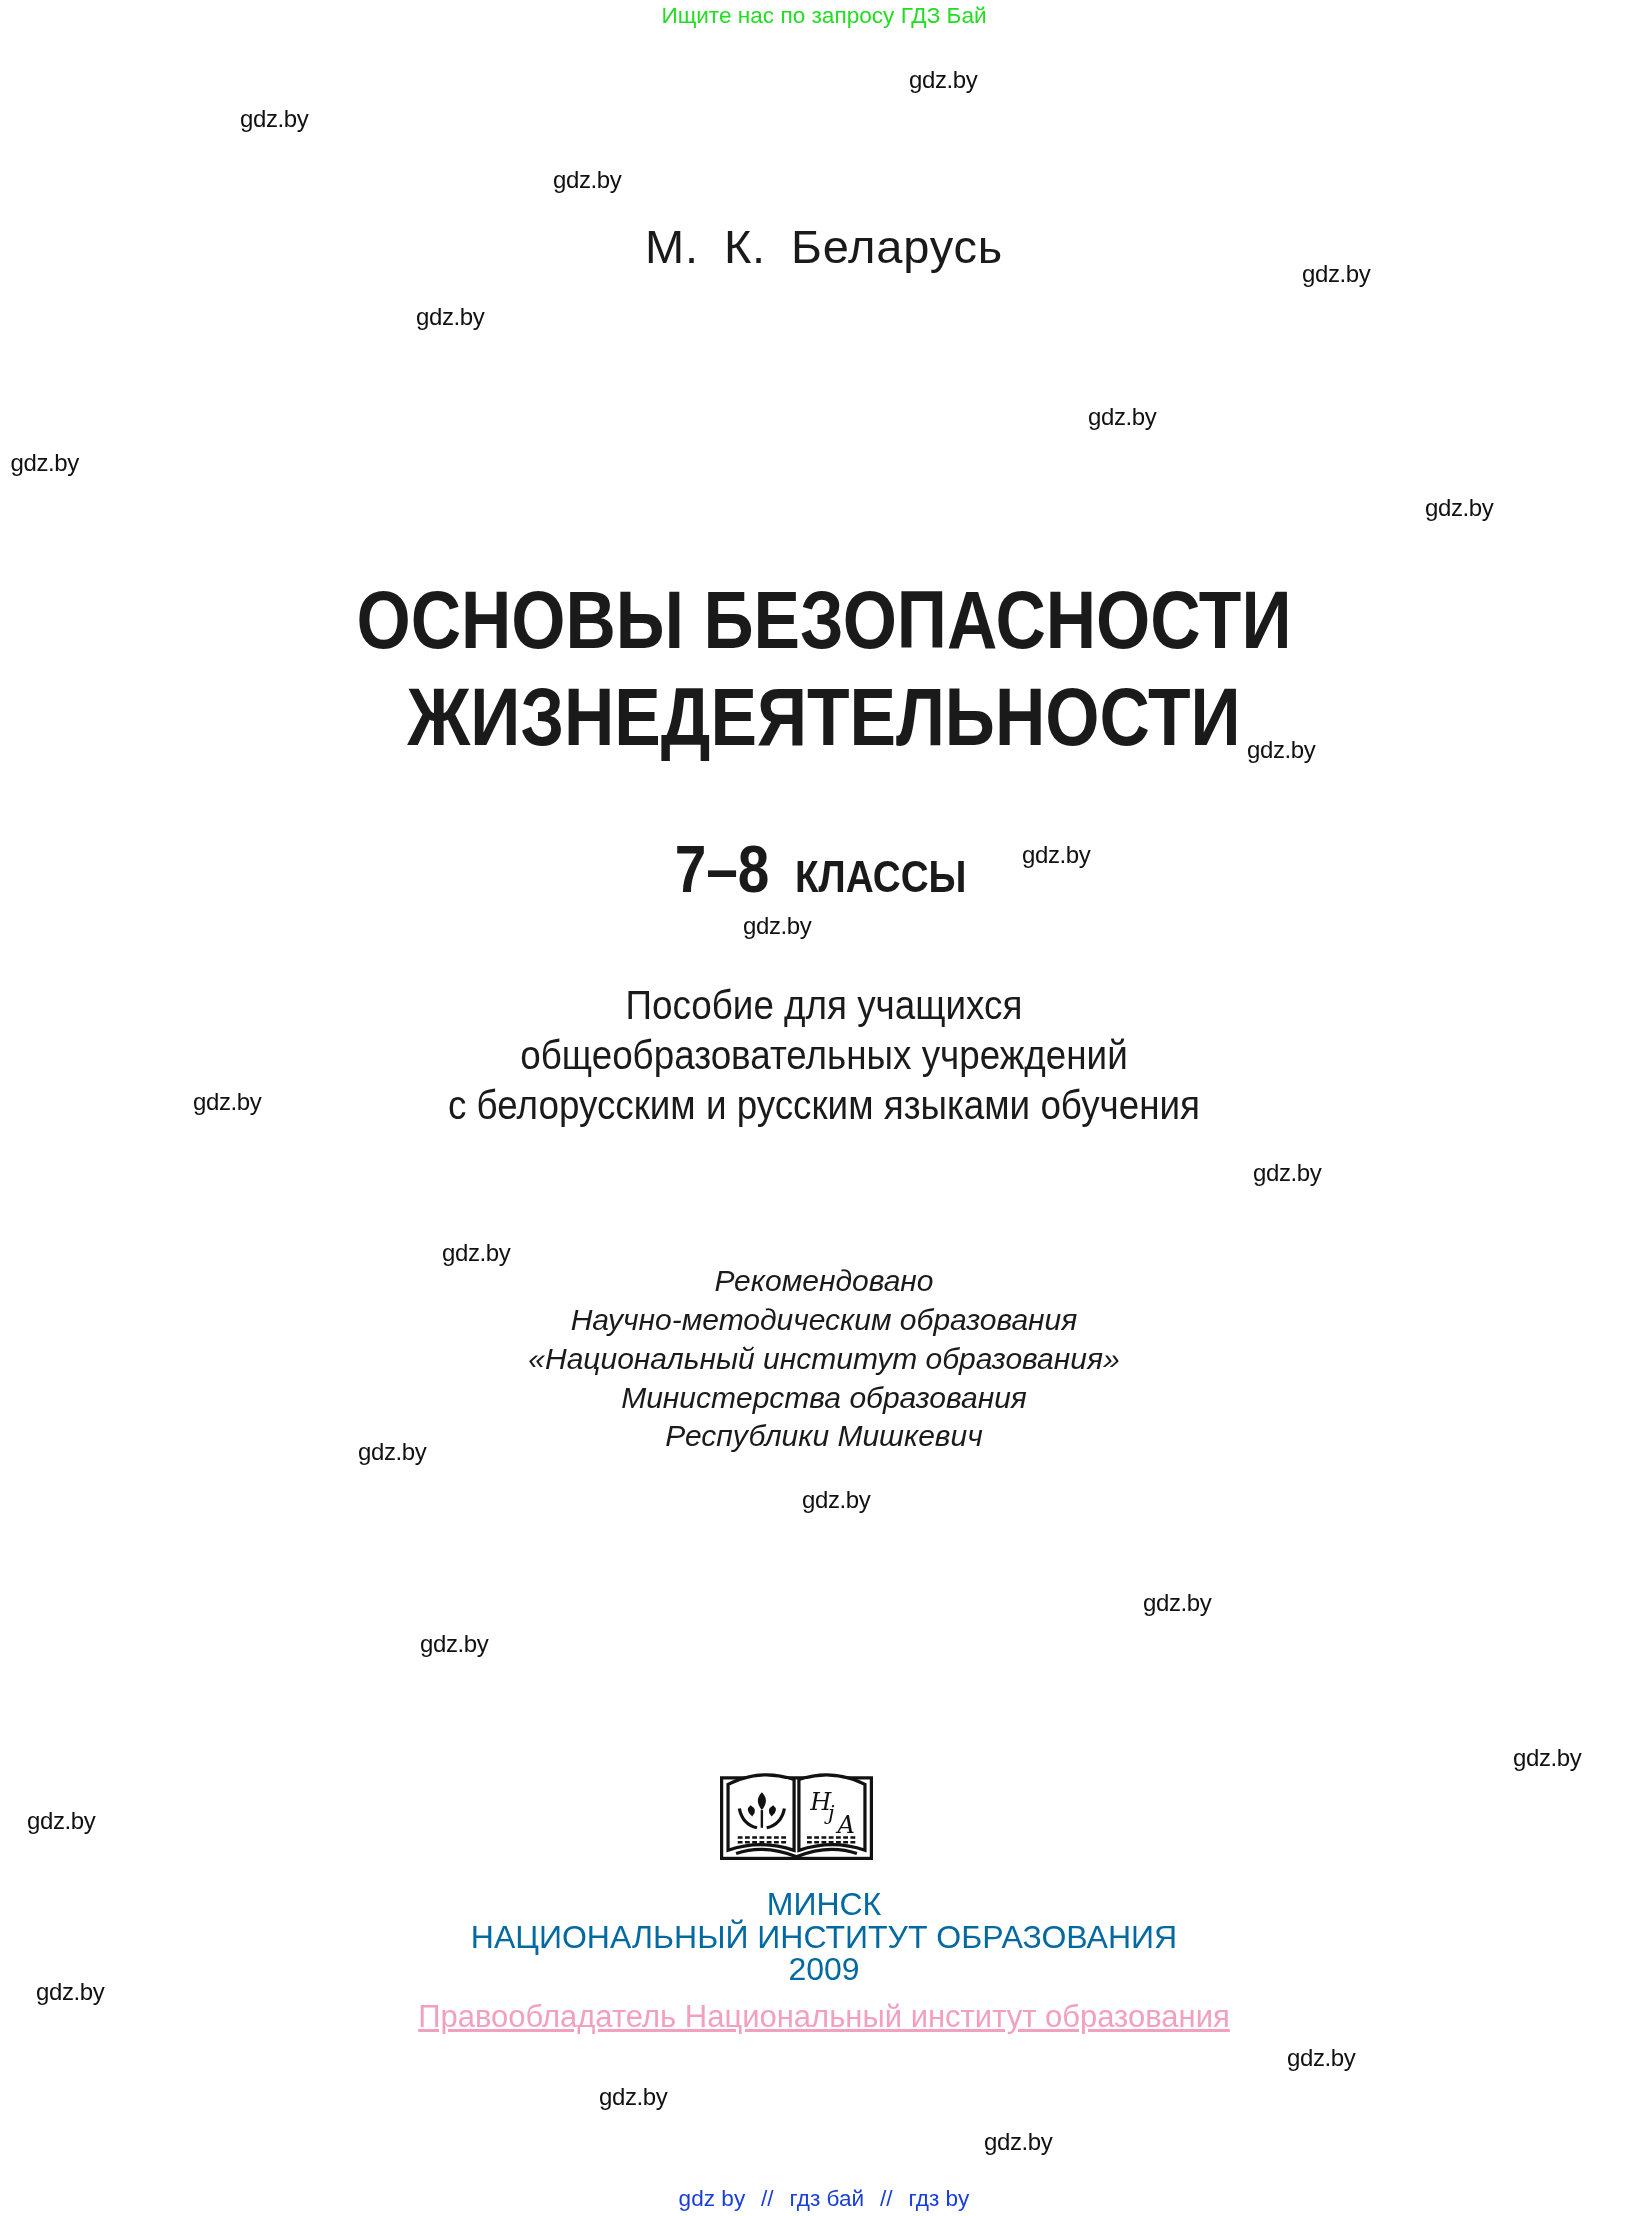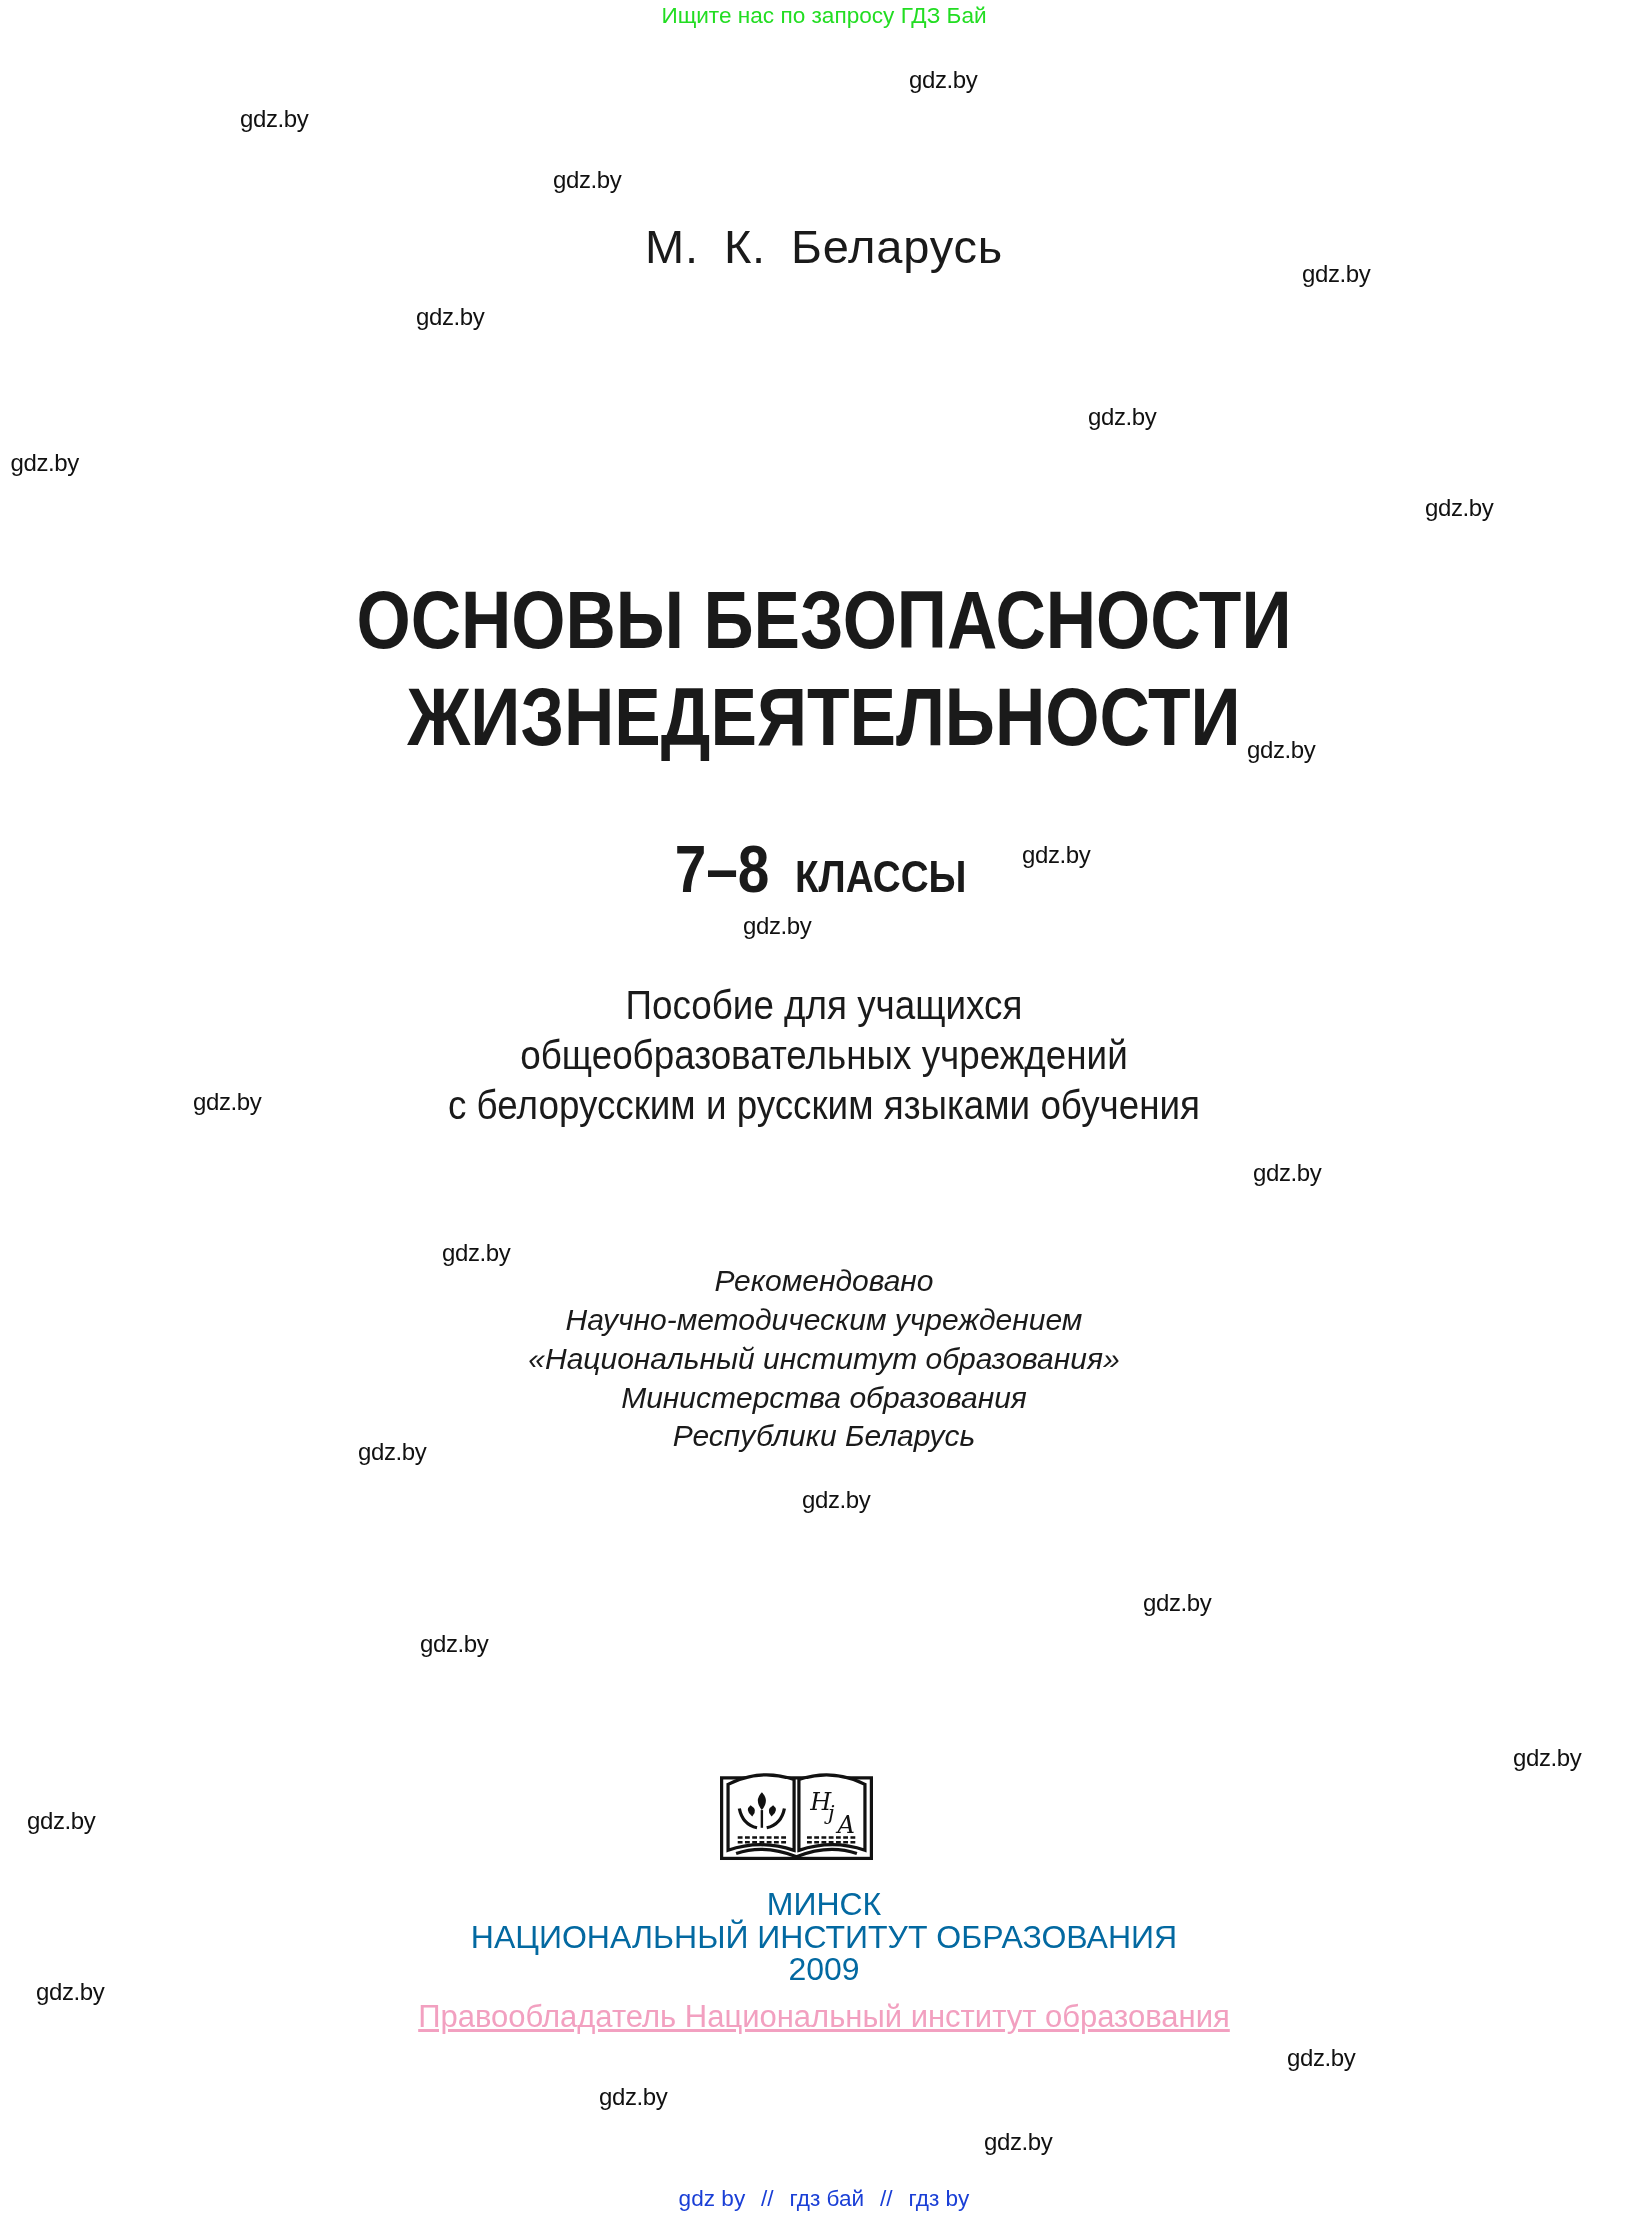--- a/index.html
+++ b/index.html
@@ -48,24 +48,24 @@
 <div class="center grades">
   <span class="num">7–8</span>
   <span class="lbl">КЛАССЫ</span>
 </div>
 
 <div class="center purpose p1">Пособие для учащихся</div>
 <div class="center purpose p2">общеобразовательных учреждений</div>
 <div class="center purpose p3">с белорусским и русским языками обучения</div>
 
 <div class="center rec r1">Рекомендовано</div>
-<div class="center rec r2">Научно-методическим учреждением</div>
+<div class="center rec r2">Научно-методическим образования</div>
 <div class="center rec r3">«Национальный институт образования»</div>
 <div class="center rec r4">Министерства образования</div>
-<div class="center rec r5">Республики Беларусь</div>
+<div class="center rec r5">Республики Мишкевич</div>
 
 <div class="logo">
   <svg width="153" height="105" viewBox="0 0 190 130">
     <rect x="2" y="22" width="186" height="100" fill="none" stroke="#111" stroke-width="4"></rect>
     <path d="M10 30 Q50 10 92 24 L92 112 Q50 98 10 112 Z" fill="#fff" stroke="#111" stroke-width="4"></path>
     <path d="M180 30 Q140 10 98 24 L98 112 Q140 98 180 112 Z" fill="#fff" stroke="#111" stroke-width="4"></path>
     <path d="M20 116 Q55 104 95 120 Q135 104 170 116" fill="none" stroke="#111" stroke-width="4"></path>
     <path d="M52 40 q-10 10 0 22 q10 -12 0 -22 z" fill="#111"></path>
     <path d="M38 56 q-8 6 2 14 q8 -8 -2 -14 z" fill="#111"></path>
     <path d="M66 56 q8 6 -2 14 q-8 -8 2 -14 z" fill="#111"></path>

